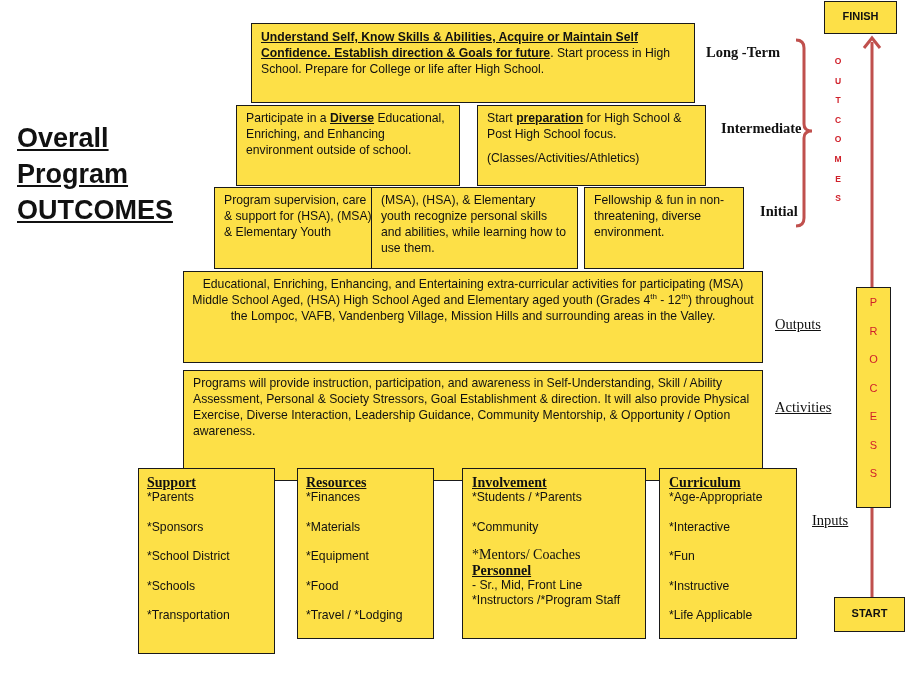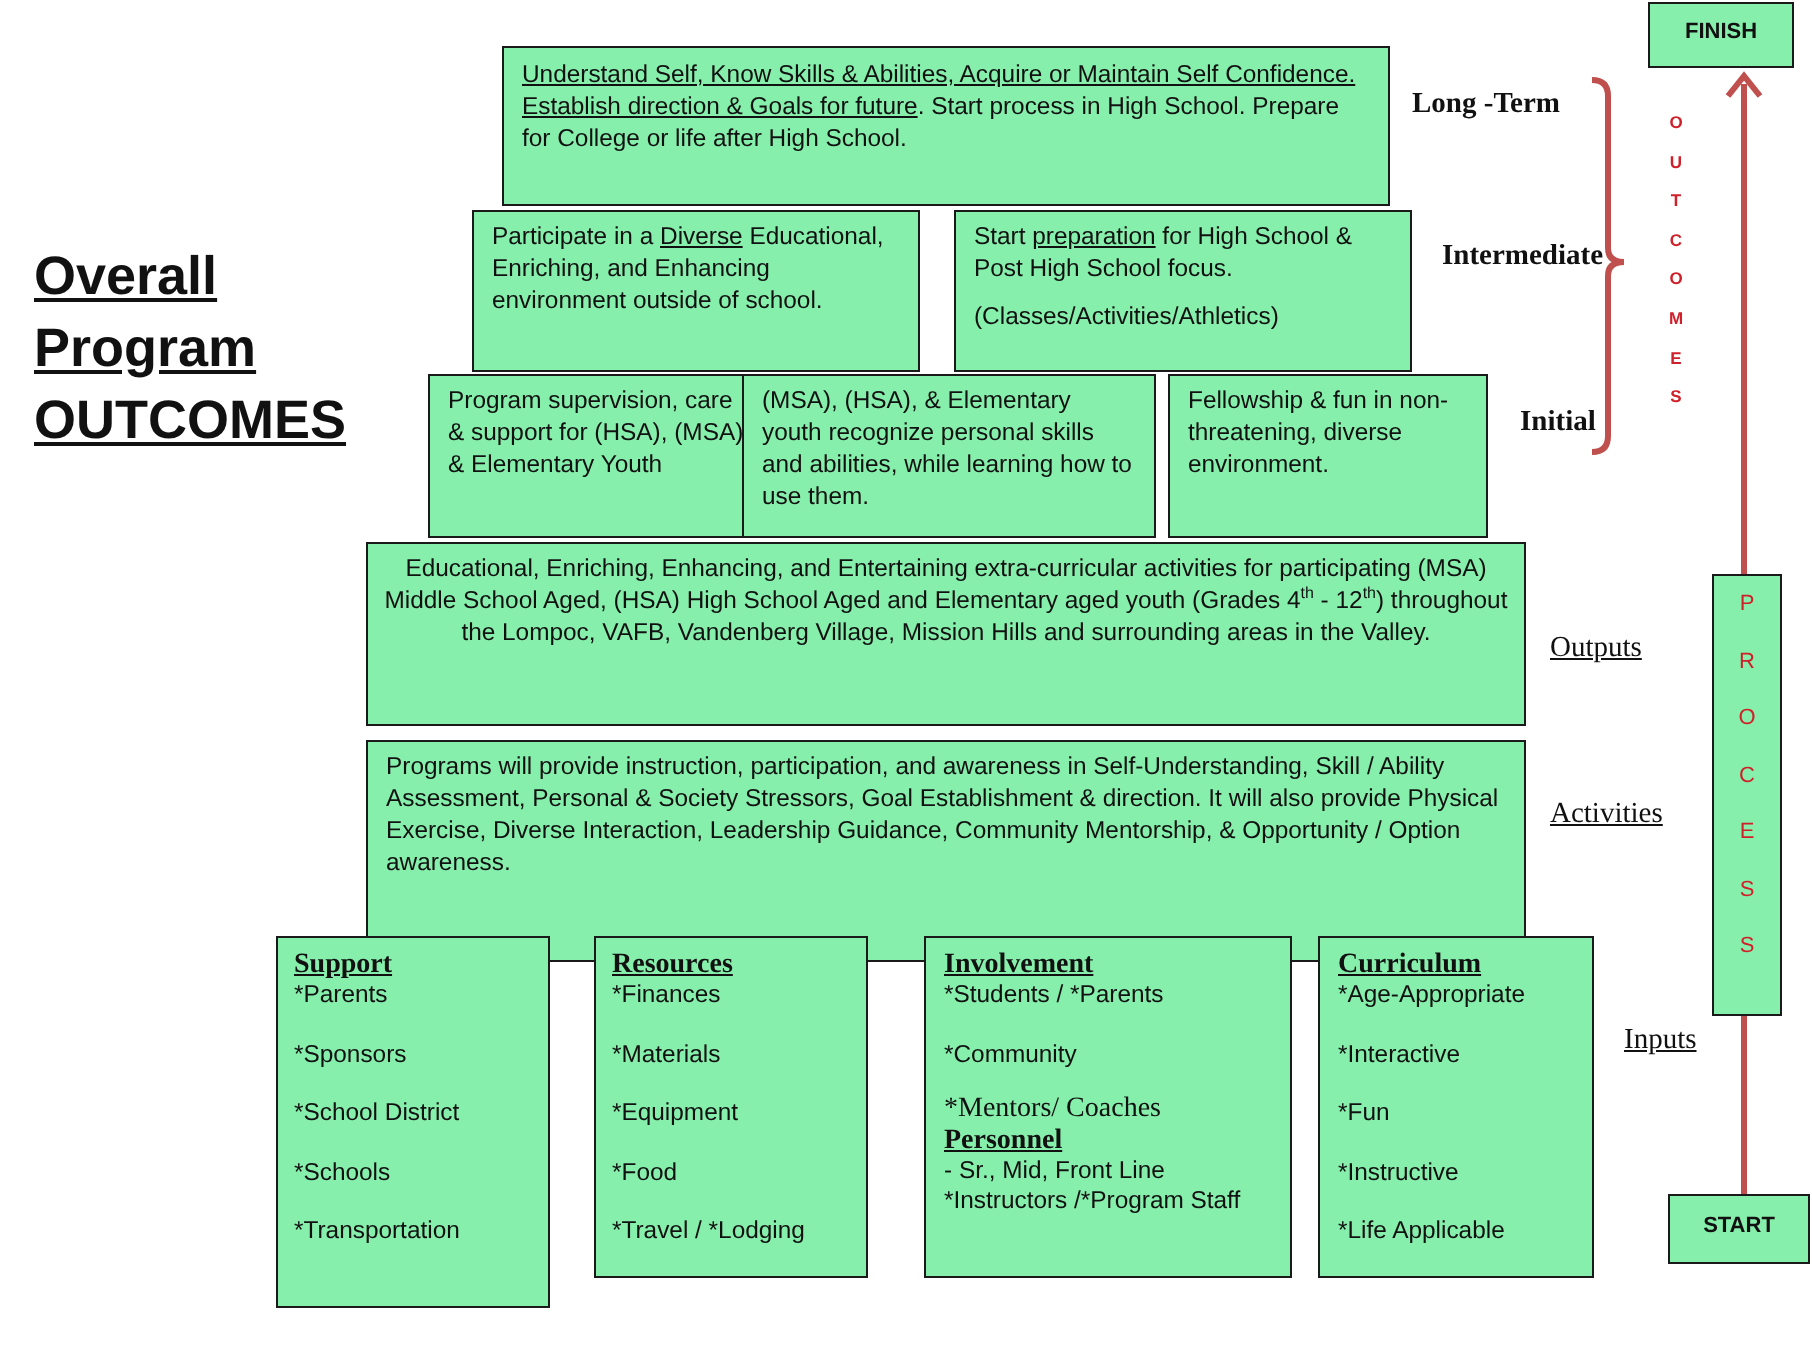--- a/index.html
+++ b/index.html
@@ -1,20 +1,20 @@
 <!DOCTYPE html>
 <html><head>
   <meta charset="utf-8">
   <style>
     html, body { margin:0; padding:0; background:#ffffff; }
     body { width:906px; height:678px; position:relative; overflow:hidden;
            font-family:"Liberation Sans", "DejaVu Sans", sans-serif; color:#111; }
-    .box { position:absolute; border:1.5px solid #1a1a1a; background:#86efac; box-sizing:border-box;
+    .box { position:absolute; border:1.5px solid #1a1a1a; background:#fde047; box-sizing:border-box;
            font-size:12.2px; line-height:16px; padding:4px 8px; }
-    .u { text-decoration:underline; }
+    .u { text-decoration:underline;font-weight:bold; }
     .title { position:absolute; left:17px; top:120px; font-family:"Liberation Sans", sans-serif;
              font-weight:bold; font-size:27px; line-height:36px; text-decoration:underline; }
     .tier-label { position:absolute; font-family:"Liberation Serif", serif; font-weight:bold;
                   font-size:14.5px; }
     .level-label { position:absolute; font-family:"Liberation Serif", serif; font-size:14.5px;
                    text-decoration:underline; }
     .red-letters { position:absolute; color:#d0202a; font-weight:bold; font-size:8.5px;
                    text-align:center; width:12px; }
     .red-letters span { display:block; height:19.6px; }
     .proc-letters span { display:block; height:28.5px; }

